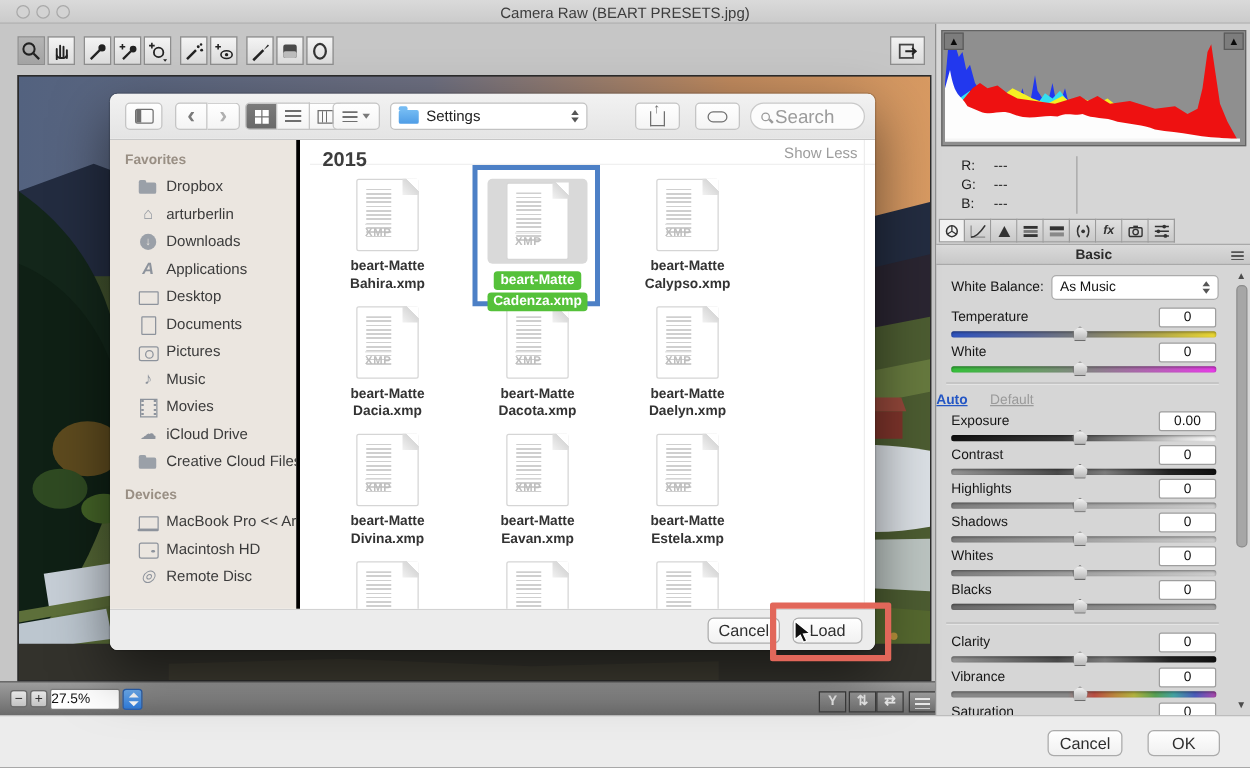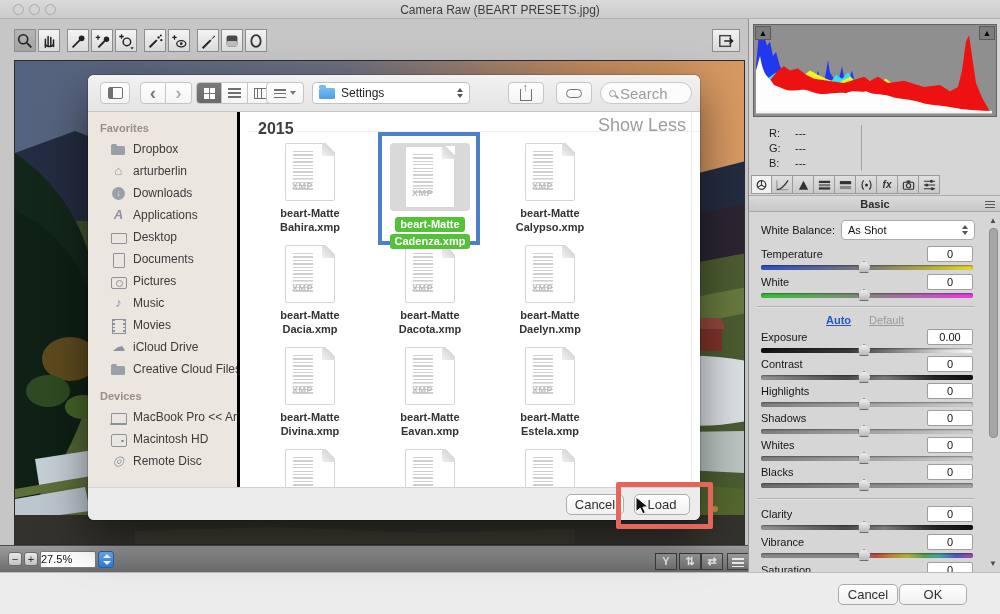--- a/index.html
+++ b/index.html
@@ -89,21 +89,21 @@
   .si-cam::before{content:"";position:absolute;left:6px;top:6px;width:5px;height:5px;border:1.5px solid #8d939c;border-radius:50%;z-index:1}
   .si-film::after{content:"";position:absolute;left:2px;top:1px;width:12px;height:13px;border:1.2px solid #8d939c;background:repeating-linear-gradient(180deg,#8d939c 0 1.5px,transparent 1.5px 3.5px) left/2px 100% no-repeat,repeating-linear-gradient(180deg,#8d939c 0 1.5px,transparent 1.5px 3.5px) right/2px 100% no-repeat}
   .si-hdd::after{content:"";position:absolute;left:1px;top:2px;width:14px;height:11px;border:1.5px solid #8d939c;border-radius:2px}
   .si-hdd::before{content:"";position:absolute;right:3.5px;bottom:4.5px;width:2.5px;height:2.5px;background:#8d939c;border-radius:50%;z-index:1}
   .si-A{font-weight:bold;font-style:italic;color:#8d939c;font-size:13px}
 
   
   #fd-files{position:absolute;left:160px;top:37px;right:0;bottom:33px;background:#fff;overflow:hidden}
   #files-head{position:absolute;left:0;top:0;right:0;height:20px;border-bottom:1px solid #f0f0f0}
   #group-hdr{position:absolute;left:10px;top:8px;font-size:16px;font-weight:bold;color:#3d3d3d}
-  #show-less{position:absolute;right:14px;top:3px;font-size:18px;color:#9d9d9d}
+  #show-less{position:absolute;right:14px;top:3px;font-size:12px;color:#9d9d9d}
   #fgrid{position:absolute;left:2px;top:20px;width:362px;display:grid;grid-template-columns:repeat(3,120px);grid-auto-rows:102px;justify-items:center}
   .fcell{position:relative;width:120px;display:flex;flex-direction:column;align-items:center;padding-top:11px}
   .doc{width:50px;height:62px;background:#fff;border:1px solid #d5d5d5;border-radius:2px;position:relative}
   .doc::before{content:"";position:absolute;left:7px;top:7px;width:20px;height:40px;background:repeating-linear-gradient(180deg,#cfcfcf 0 1.3px,transparent 1.3px 3.4px)}
   .doc::after{content:"";position:absolute;right:-1px;top:-1px;width:13px;height:13px;background:linear-gradient(225deg,#fff 0 7px,#dadada 7px 8px,#f2f2f2)}
   .docbadge{position:absolute;left:6px;bottom:9px;font-size:9px;font-weight:bold;letter-spacing:.5px;color:#bdbdbd;border-top:1px solid #e3e3e3;padding-top:1px}
   .fname{margin-top:5px;font-size:11px;font-weight:bold;color:#333;text-align:center;line-height:14px}
   .selbg{background:#d9d9d9;border-radius:4px;padding:3px 15px}
   .bluframe{position:absolute;left:8px;top:0;width:102px;height:113px;border:4px solid #4d80c6;z-index:3}
   .gname{margin-top:4px;text-align:center;line-height:15px;z-index:4}
@@ -142,21 +142,21 @@
   .tr-temp{background:linear-gradient(90deg,#2e53c0 0%,#5c6896 30%,#7f7f74 52%,#b3a94c 78%,#ecd832 100%)}
   .tr-tint{background:linear-gradient(90deg,#35c13a 0%,#6f996c 35%,#8d7f8d 55%,#bf5bbf 80%,#e83ce8 100%)}
   .tr-exp{background:linear-gradient(90deg,#121212 0%,#3a3a3a 42%,#8d8d8d 66%,#d9d9d9 86%,#fdfdfd 100%)}
   .tr-con{background:linear-gradient(90deg,#969696 0%,#4a4a4a 40%,#7d7d7d 58%,#252525 82%,#101010 100%)}
   .tr-gry{background:linear-gradient(90deg,#7e7e7e 0%,#a8a8a8 55%,#cfcfcf 100%)}
   .tr-blk{background:linear-gradient(90deg,#6a6a6a 0%,#8d8d8d 55%,#a5a5a5 100%)}
   .tr-vib{background:linear-gradient(90deg,#8a8a8a 0%,#8a8a8a 44%,#bb4d42 54%,#bb8a3e 62%,#b3b340 69%,#57a054 77%,#44a3a3 84%,#4b5cbb 92%,#ad48ad 100%)}
   .pdiv{position:absolute;left:8px;right:26px;height:2px;border-top:1px solid #b3b3b3;border-bottom:1px solid #e4e4e4}
   #wb-row{position:absolute;left:12px;right:28px;top:8px;height:22px}
   #wb-select{position:absolute;left:80px;right:-2px;top:0;height:20px;background:#fff;border:1px solid #ababab;border-radius:4px;display:flex;align-items:center;padding:0 6px;font-size:11px;color:#111}
-  #autorow{position:absolute;left:0;right:20px;top:102px;text-align:center;font-size:11px}
+  #autorow{position:absolute;left:0;right:20px;top:102px;font-size:11px}
   #auto-link{color:#2456c4;text-decoration:underline;font-weight:bold;margin-right:18px}
   #default-link{color:#9a9a9a;text-decoration:underline}
   #pscroll-up{position:absolute;right:4px;top:4px;font-size:8px;color:#4c4c4c}
   #pscroll-thumb{position:absolute;right:3px;top:16px;width:9px;height:210px;background:#a6a6a6;border:1px solid #8c8c8c;border-radius:4px}
   #pscroll-dn{position:absolute;right:4px;bottom:4px;font-size:8px;color:#4c4c4c}
 </style>
 </head>
 <body>
 
 <div id="app">
@@ -376,21 +376,21 @@
             <circle cx="11" cy="11" r="1.6" fill="#333"></circle>
           </svg>
         </span>
     </div>
     <div id="basic-hdr"><span>Basic</span><i id="hdr-menu"></i></div>
 
     <div id="pcontent">
       <div id="wb-row">
         <span class="plb" style="top:4px">White Balance:</span>
         <div id="wb-select">
-          <span>As Shot</span>
+          <span>As Music</span>
           <span class="stepper">
               <i class="u"></i>
               <i class="d"></i>
             </span>
         </div>
       </div>
 
       <div class="prow" style="top:36px">
         <span class="plb">Temperature</span>
         <span class="pvb">0</span>
@@ -466,21 +466,21 @@
       </div>
 
       <span id="pscroll-up">▲</span>
       <div id="pscroll-thumb"></div>
       <span id="pscroll-dn">▼</span>
     </div>
   </div>
 
   <div id="win-footer">
     <span class="push-btn" style="left:838px;width:60px">Cancel</span>
-    <span class="push-btn" style="left:899px;width:68px">OK</span>
+    <span class="push-btn" style="left:918px;width:58px">OK</span>
   </div>
 
   <div id="dialog">
     <div id="fd-toolbar">
       <span class="fbtn" style="left:12px;width:30px">
           <i class="i-sidebar"></i>
         </span>
       <span class="seg" style="left:52px">
         <span>
             <b class="chev">‹</b>

